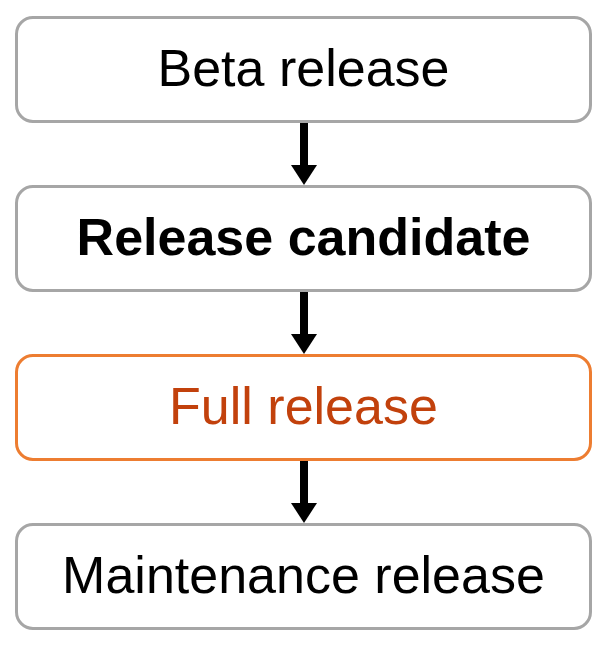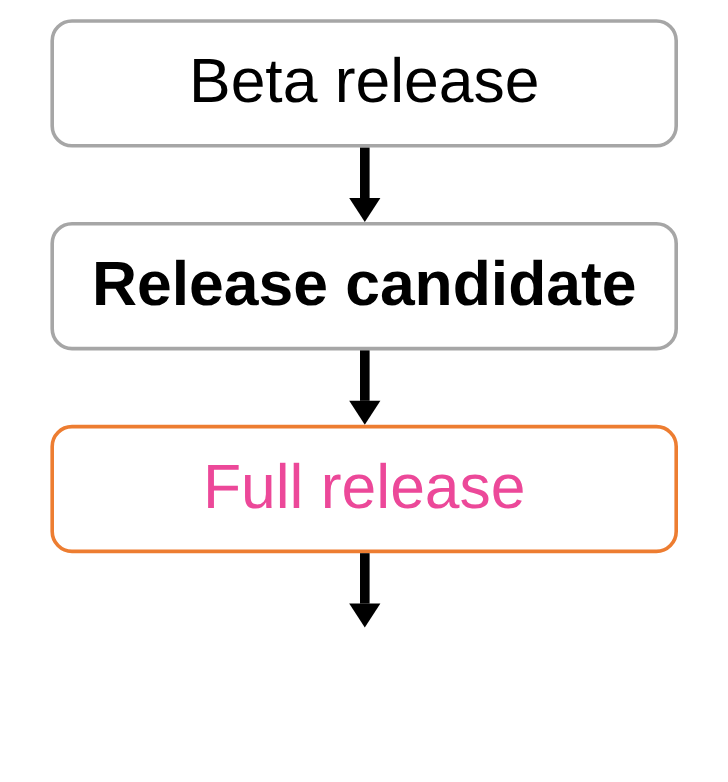--- a/index.html
+++ b/index.html
@@ -13,21 +13,21 @@
     box-sizing: border-box;
     padding-top: 16px;
     display: flex;
     flex-direction: column;
     align-items: center;
     font-family: "Liberation Sans", sans-serif;
     overflow: hidden;
   }
   .node {
     box-sizing: border-box;
-    width: 523px;
+    width: 577px;
     height: 107px;
     border: 3.5px solid #A6A6A6;
     border-radius: 18px;
     background: #FFFFFF;
     display: flex;
     align-items: center;
     justify-content: center;
     flex: 0 0 auto;
   }
   .node-label {
@@ -75,22 +75,25 @@
   <div class="node" style="border-color: rgb(166, 166, 166);">
     <span class="node-label" style="color: rgb(0, 0, 0); font-weight: bold;">Release candidate</span>
   </div>
 
   <div class="arrow">
     <div class="shaft" style="background: rgb(0, 0, 0);"></div>
     <div class="head" style="border-top-color: rgb(0, 0, 0);"></div>
   </div>
 
   <div class="node" style="border-color: rgb(237, 125, 49);">
-    <span class="node-label" style="color: #ec4899;">Full release</span>
+    <span class="node-label" style="color: #c2410c;">Full release</span>
   </div>
 
   <div class="arrow">
     <div class="shaft" style="background: rgb(0, 0, 0);"></div>
     <div class="head" style="border-top-color: rgb(0, 0, 0);"></div>
   </div>
 
+  <div class="node" style="border-color: rgb(166, 166, 166);">
+    <span class="node-label" style="color: rgb(0, 0, 0);">Maintenance release</span>
+  </div>
 
 </div>
 
 </body></html>

